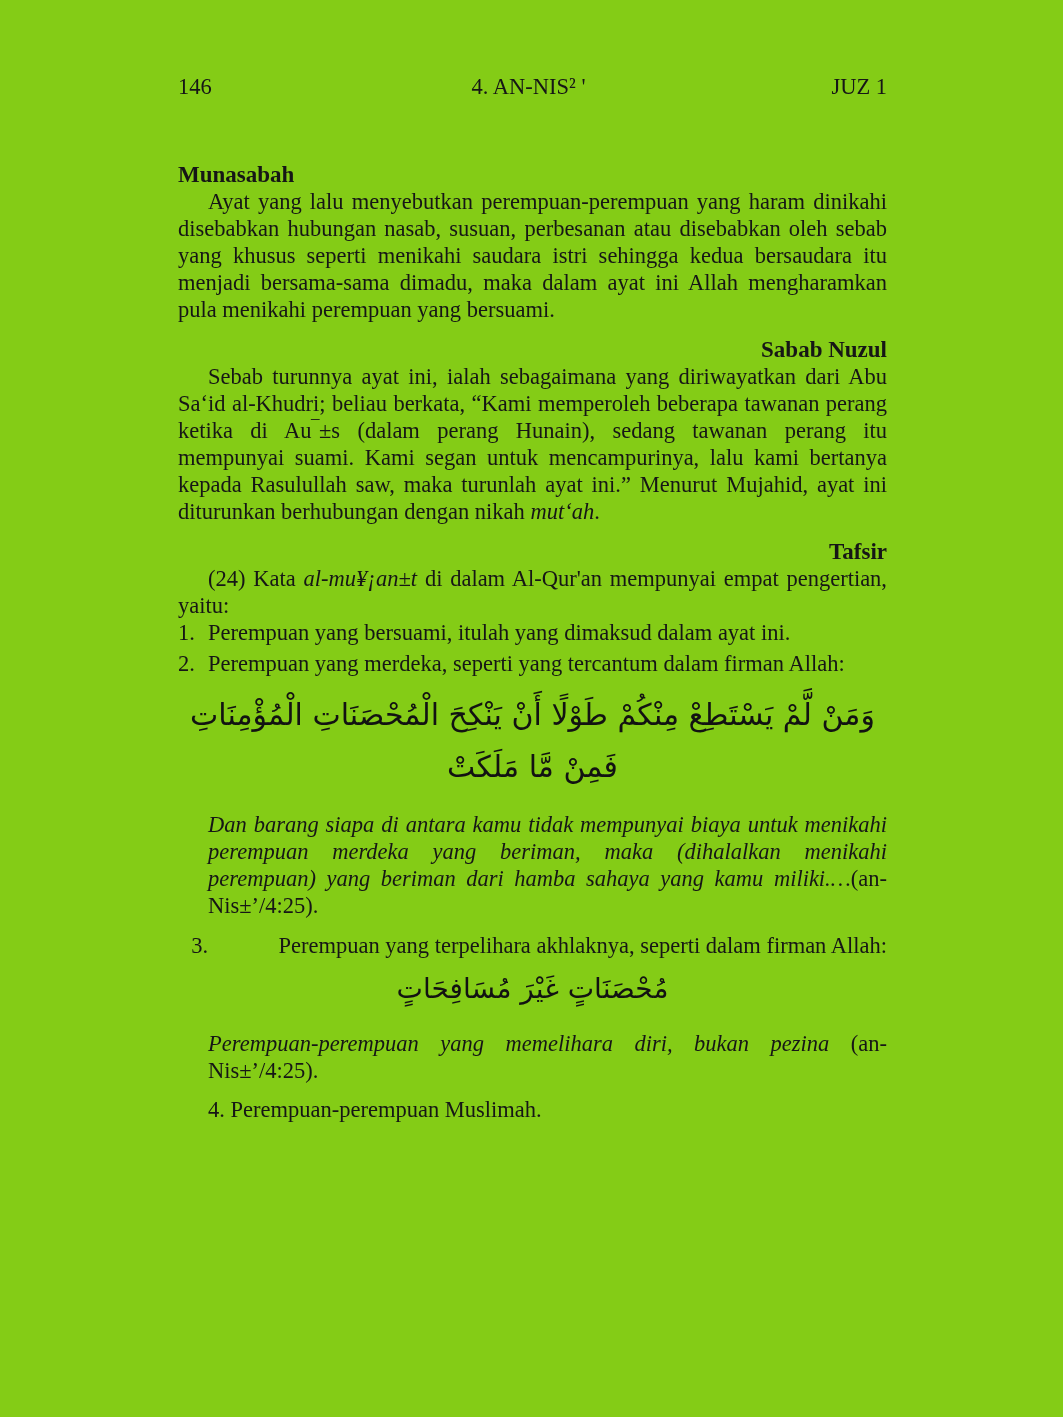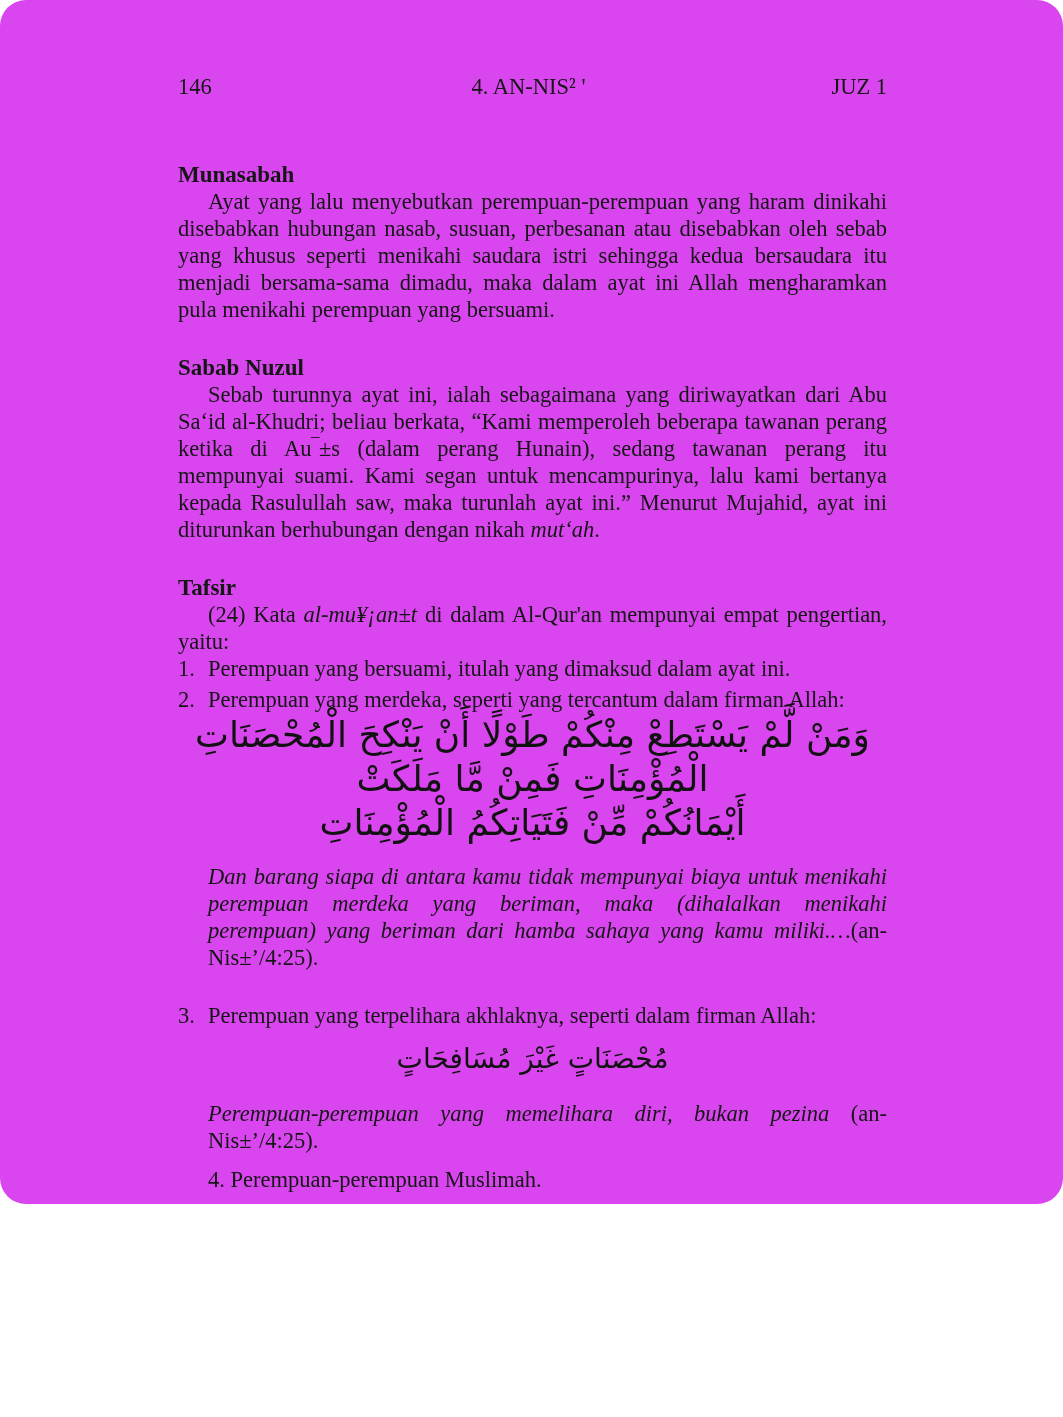--- a/index.html
+++ b/index.html
@@ -8,24 +8,23 @@
     width: 1063px;
     height: 1417px;
     color: #161616;
     font-family: "Liberation Serif", serif;
     font-size: 22.5px;
     line-height: 27px;
     overflow: hidden;
   }
   .page {
     width: 1063px;
-    height: 1204px;
-    background: #d946ef;
+    height: 1417px;
+    background: #84cc16;
     position: relative;
-    border-radius: 26px;
   }
   .content {
     padding: 73px 176px 0 178px; 
   }
   
   .running-header {
     position: relative;
     display: flex;
     justify-content: space-between;
     align-items: baseline;
@@ -36,21 +35,21 @@
     position: absolute;
     left: 0; right: 8px;
     text-align: center;
   }
   
   .section-heading {
     font-size: 23px;
     font-weight: bold;
     line-height: 27px;
   }
-  .mt { margin-top: 31px; }
+  .mt { margin-top: 13px; text-align: right; }
   
   .para {
     text-align: justify;
     text-indent: 30px;
   }
   .it { font-style: italic; }
   
   .li { display: flex; }
   .li-num { flex: 0 0 30px; }
   .li-text { flex: 1 1 auto; }
@@ -58,21 +57,21 @@
   .arabic {
     direction: rtl;
     unicode-bidi: isolate;
     text-align: center;
     font-family: "DejaVu Sans", sans-serif;
     font-size: 28px;
     line-height: 46px;
     margin: 7px 0 6px 0;
     color: #121212;
   }
-  .arabic.big { font-size: 36px; line-height: 44px; margin: 0 0 10px 0; }
+  .arabic.big { font-size: 30px; line-height: 52px; margin: 12px 0 10px 0; }
   
   .trans {
     margin-left: 30px;
     text-align: justify;
   }
   .trans.mt-s { margin-top: 18px; }
   .item4 {
     margin-left: 30px;
     margin-top: 12px;
   }
@@ -106,21 +105,20 @@
 
 
 
     <div class="li gap-s">
       <span class="li-num">2.</span>
       <span class="li-text">Perempuan yang merdeka, seperti yang tercantum dalam firman Allah:</span>
     </div>
 
     <div class="arabic big">
       <div>وَمَنْ لَّمْ يَسْتَطِعْ مِنْكُمْ طَوْلًا أَنْ يَنْكِحَ الْمُحْصَنَاتِ الْمُؤْمِنَاتِ فَمِنْ مَّا مَلَكَتْ</div>
-      <div>أَيْمَانُكُمْ مِّنْ فَتَيَاتِكُمُ الْمُؤْمِنَاتِ</div>
     </div>
 
     <p class="trans mt-s"><span class="it">Dan barang siapa di antara kamu tidak mempunyai biaya untuk menikahi perempuan merdeka yang beriman, maka (dihalalkan menikahi perempuan) yang beriman dari hamba sahaya yang kamu miliki.…</span><span>(an-Nis±’/4:25).</span></p>
 
     <div class="li mt">
       <span class="li-num">3.</span>
       <span class="li-text">Perempuan yang terpelihara akhlaknya, seperti dalam firman Allah:</span>
     </div>
 
     <div class="arabic">مُحْصَنَاتٍ غَيْرَ مُسَافِحَاتٍ</div>

